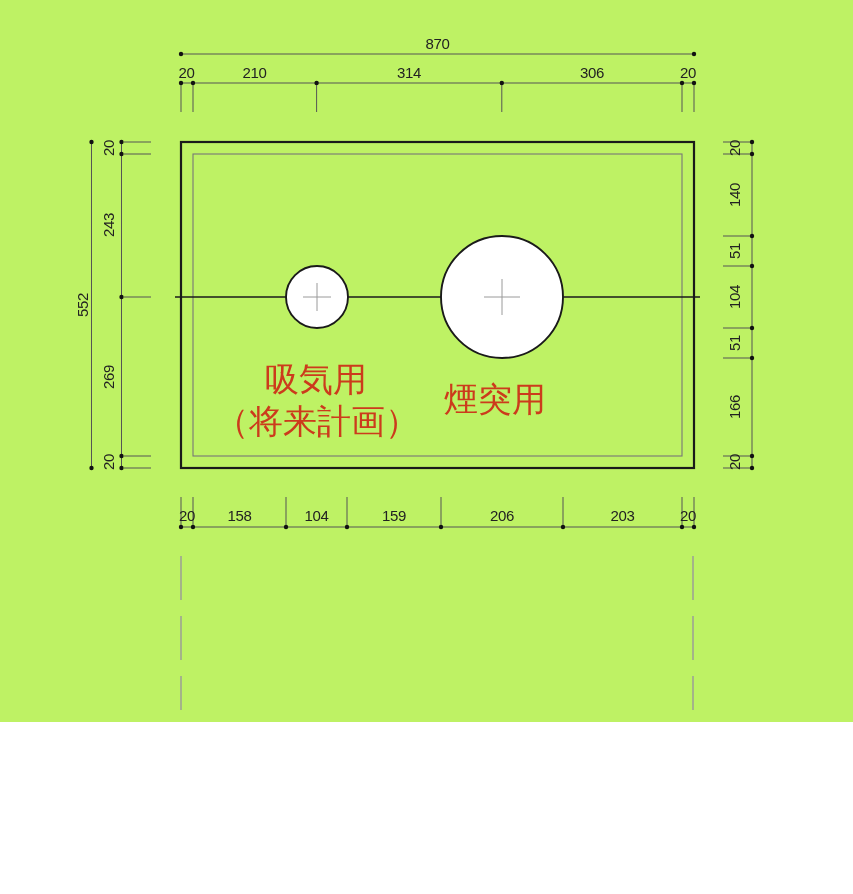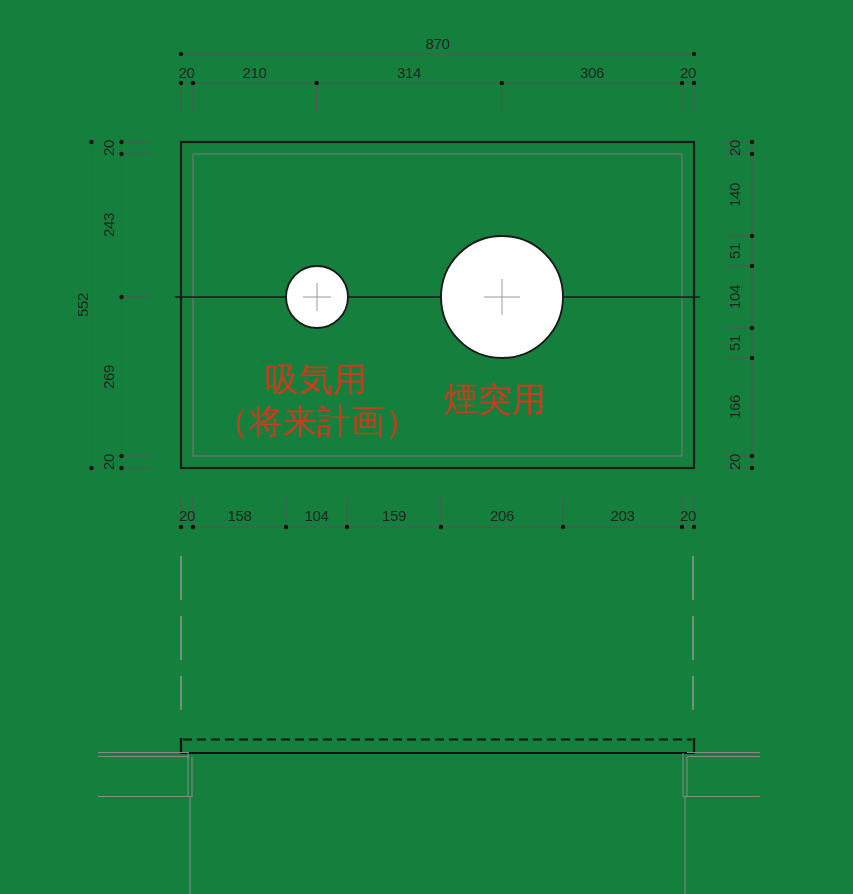--- a/index.html
+++ b/index.html
@@ -1,19 +1,19 @@
 <!DOCTYPE html>
 <html><head>
 <meta charset="utf-8">
 <style>
   html,body{margin:0;padding:0;background:#ffffff;}
   .canvas{
     position:relative;
-    width:853px;height:894px;
-    background:#15803d;
+    width:853px;height:722px;
+    background:#bef264;
     font-family:"Liberation Sans", sans-serif;
     overflow:hidden;
   }
   svg{display:block;}
   text.dim{
     font-family:"Liberation Sans","DejaVu Sans",sans-serif;
     font-size:15px;
     fill:#222222;
     letter-spacing:-0.3px;
   }

